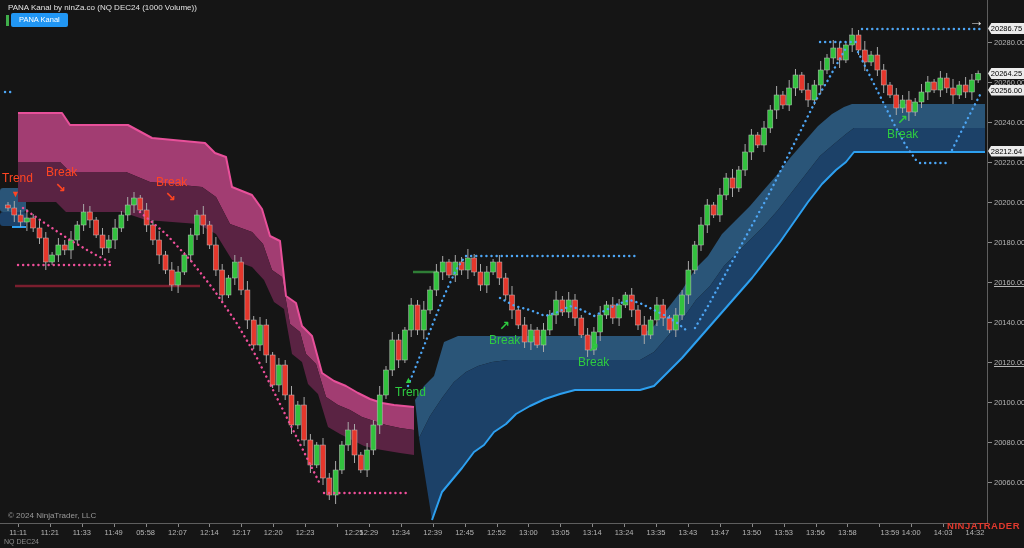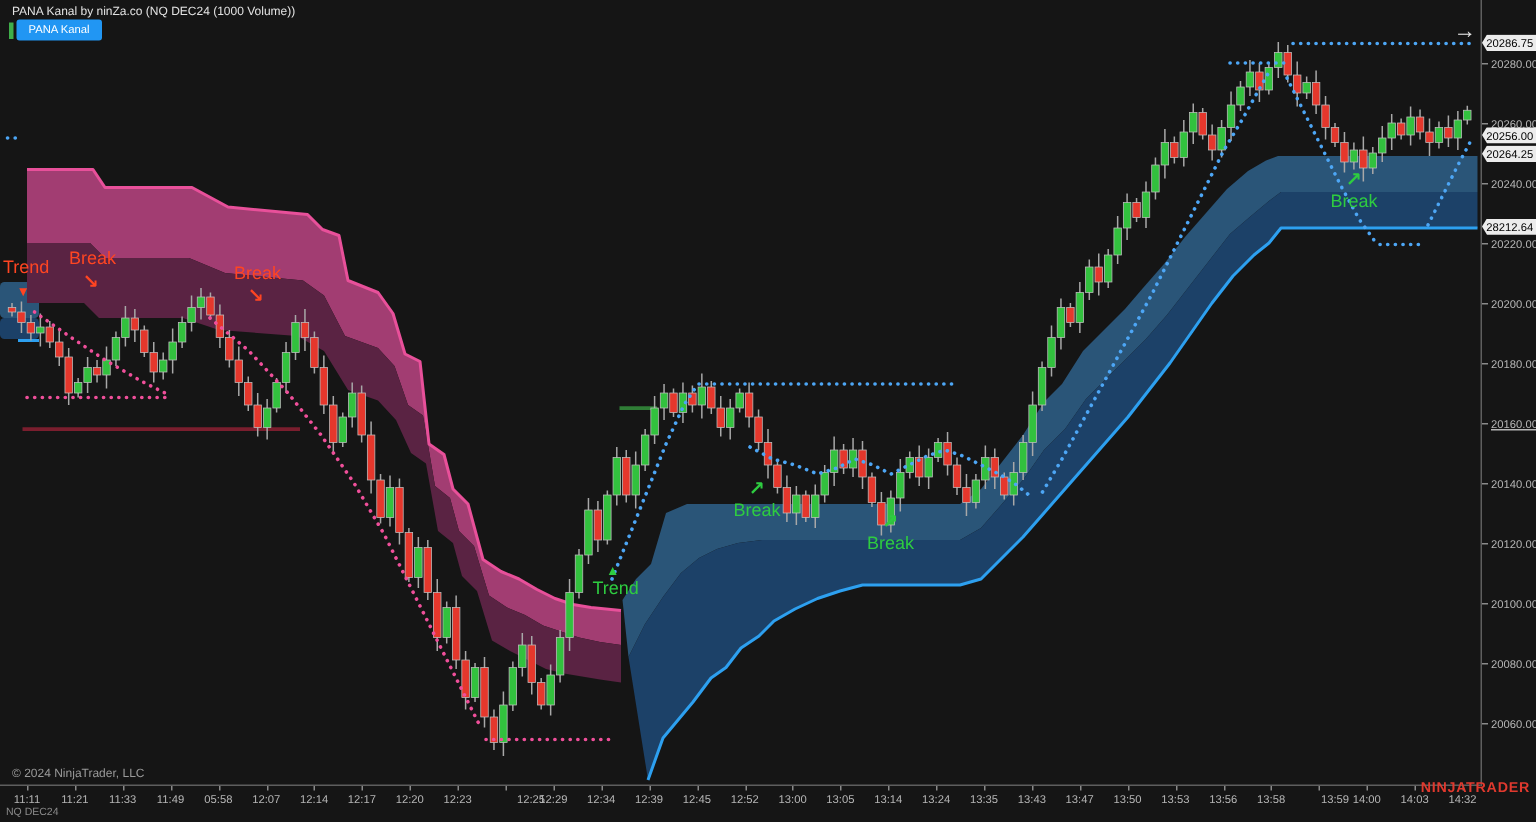--- a/index.html
+++ b/index.html
@@ -397,29 +397,29 @@
       <div class="ptick" style="top: 158px;">20220.00</div>
       <div class="pdash" style="top: 201.5px;"></div>
       <div class="ptick" style="top: 198px;">20200.00</div>
       <div class="pdash" style="top: 241.5px;"></div>
       <div class="ptick" style="top: 238px;">20180.00</div>
       <div class="pdash" style="top: 281.5px;"></div>
       <div class="ptick" style="top: 278px; text-decoration: underline;">20160.00</div>
       <div class="pdash" style="top: 321.5px;"></div>
       <div class="ptick" style="top: 318px;">20140.00</div>
       <div class="pdash" style="top: 361.5px;"></div>
-      <div class="ptick" style="top: 358px;">20120.00</div>
+      <div class="ptick" style="top: 358px; text-decoration: underline;">20120.00</div>
       <div class="pdash" style="top: 401.5px;"></div>
       <div class="ptick" style="top: 398px;">20100.00</div>
       <div class="pdash" style="top: 441.5px;"></div>
       <div class="ptick" style="top: 438px;">20080.00</div>
       <div class="pdash" style="top: 481.5px;"></div>
       <div class="ptick" style="top: 478px;">20060.00</div>
       <div class="ptag" style="top: 23px;">20286.75</div>
-      <div class="ptag" style="top: 68px; margin-top: 29px;">20264.25</div>
+      <div class="ptag" style="top: 68px;">20264.25</div>
       <div class="ptag" style="top: 84.5px;">20256.00</div>
       <div class="ptag" style="top: 145.5px;">28212.64</div>
     </div>
   <div id="taxis">
       <div class="ttick" style="left: 18px;"></div>
       <div class="tlabel" style="left: 18px;">11:11</div>
       <div class="ttick" style="left: 49.9px;"></div>
       <div class="tlabel" style="left: 49.9px;">11:21</div>
       <div class="ttick" style="left: 81.8px;"></div>
       <div class="tlabel" style="left: 81.8px;">11:33</div>

